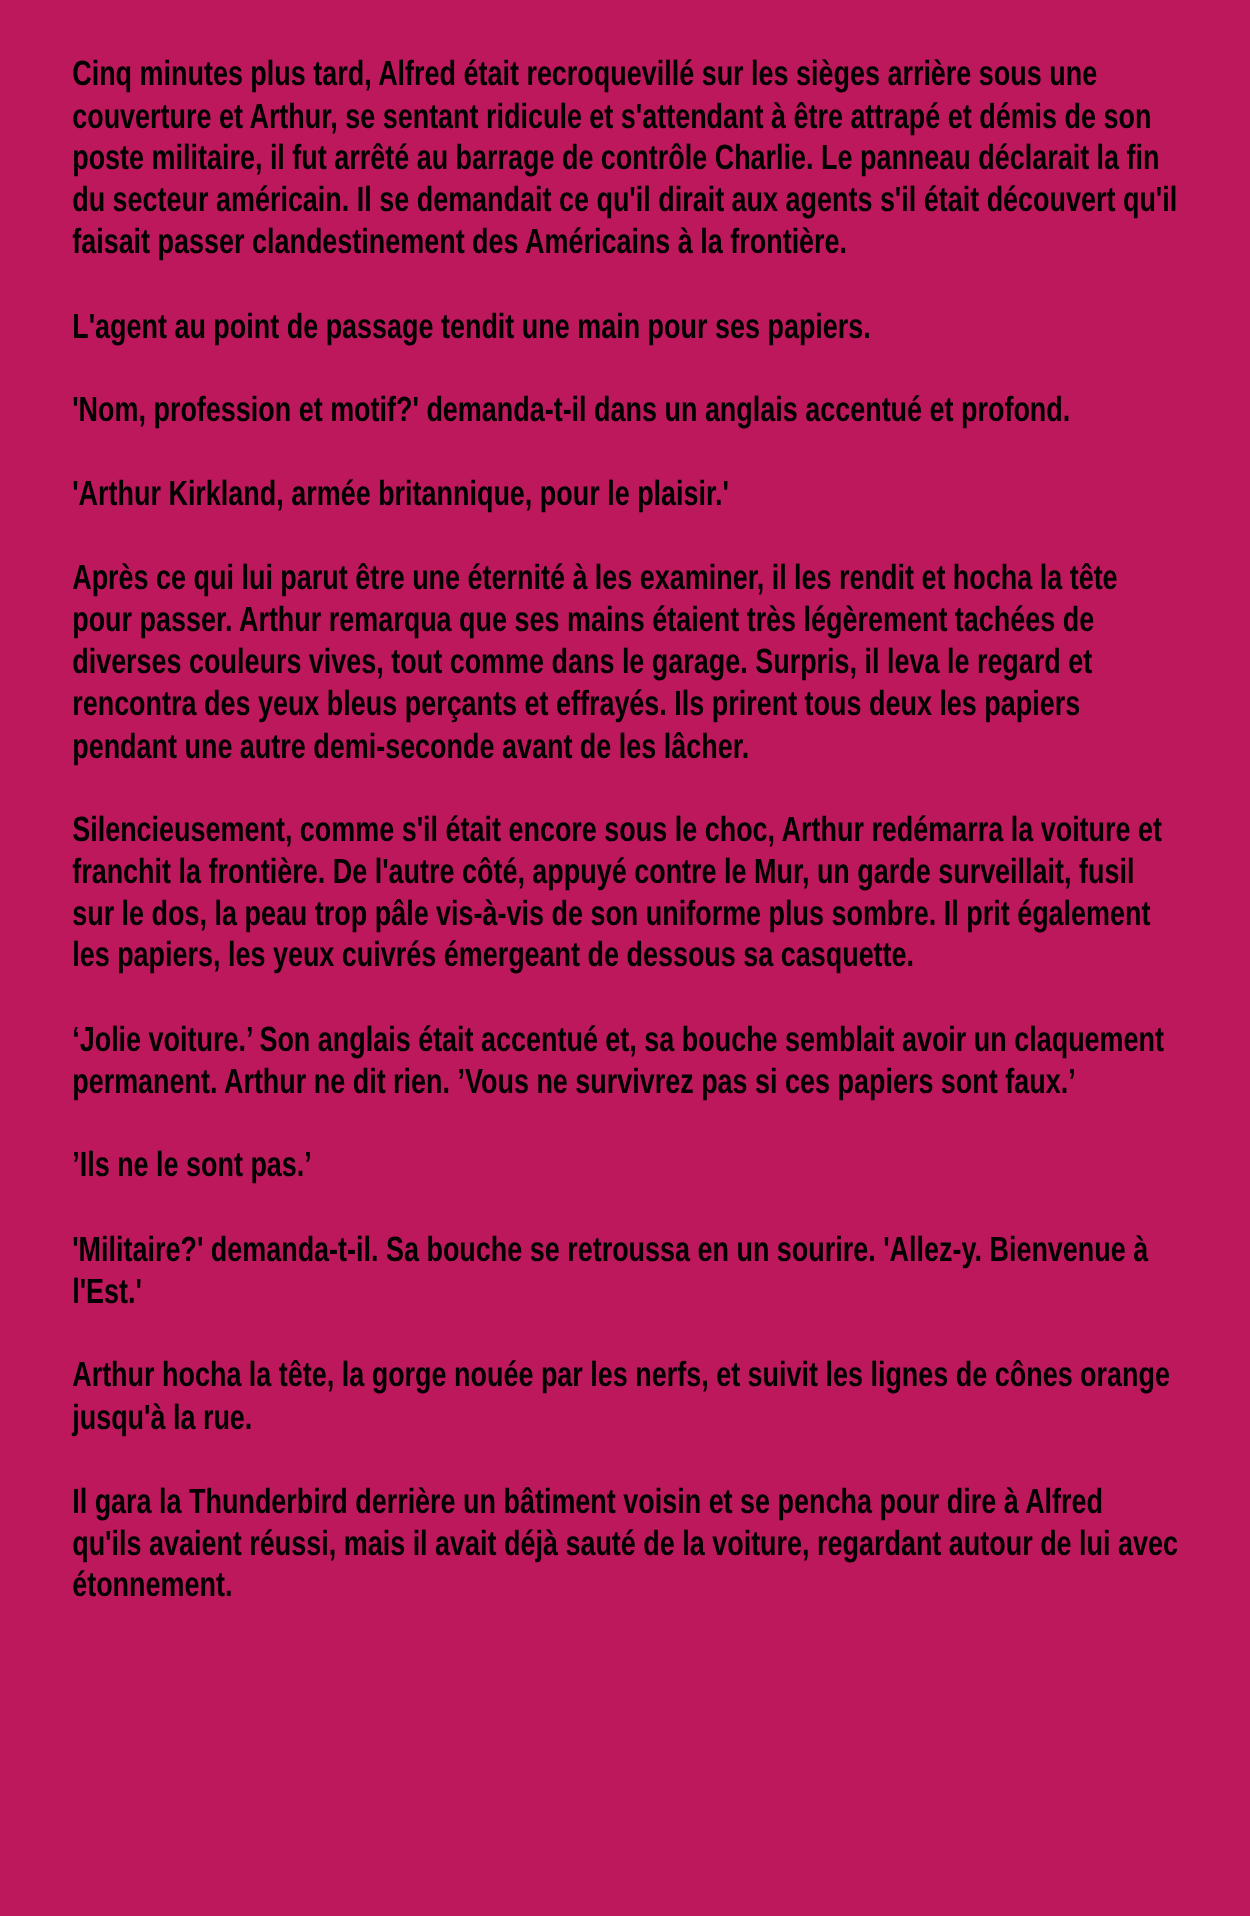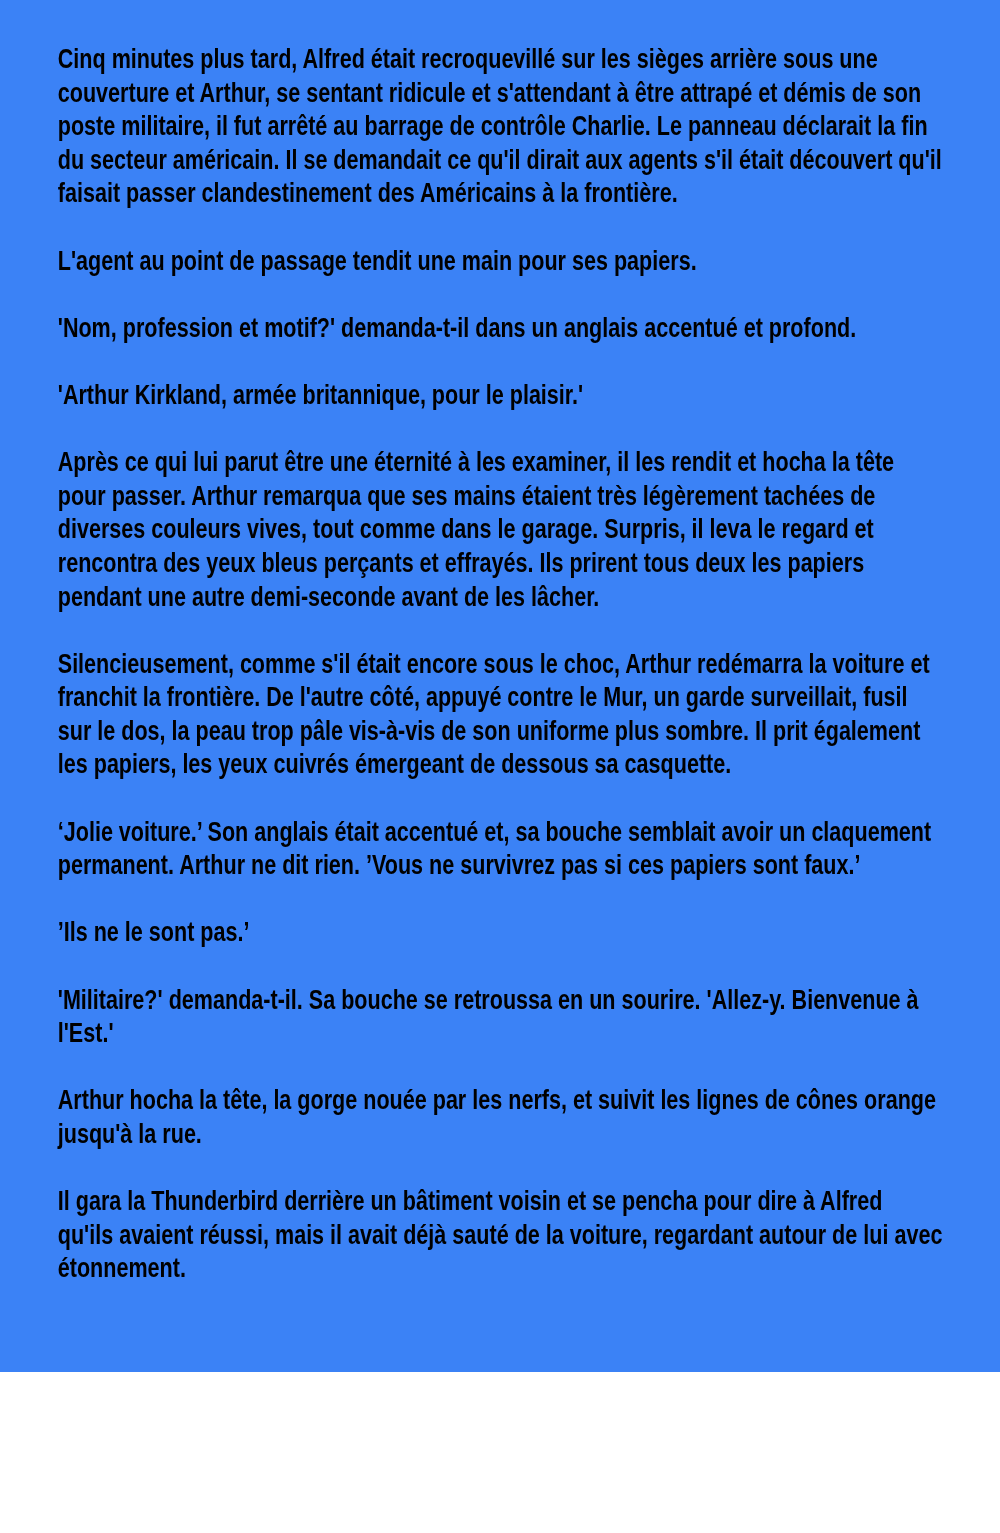--- a/index.html
+++ b/index.html
@@ -7,22 +7,22 @@
     padding: 0;
     background: #ffffff;
   }
   body {
     width: 1000px;
     height: 1533px;
     overflow: hidden;
   }
   .page {
     width: 1000px;
-    height: 1372px;
-    background: #3b82f6;
+    height: 1533px;
+    background: #be185d;
   }
   
   .content {
     width: 1300px;
     box-sizing: border-box;
     padding: 42px 75px 0 75px;
     transform: scaleX(0.77);
     transform-origin: top left;
   }
   .para {

